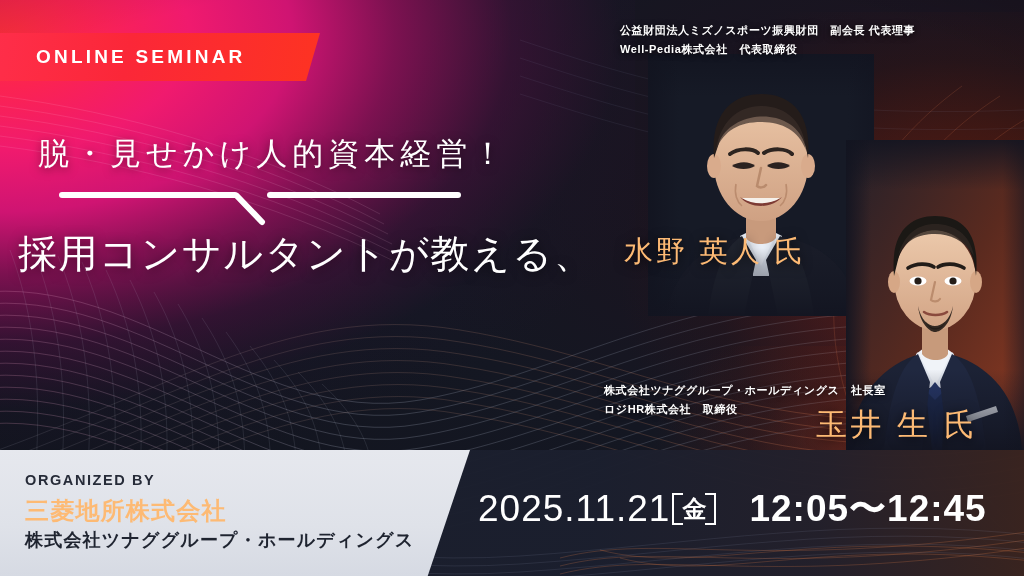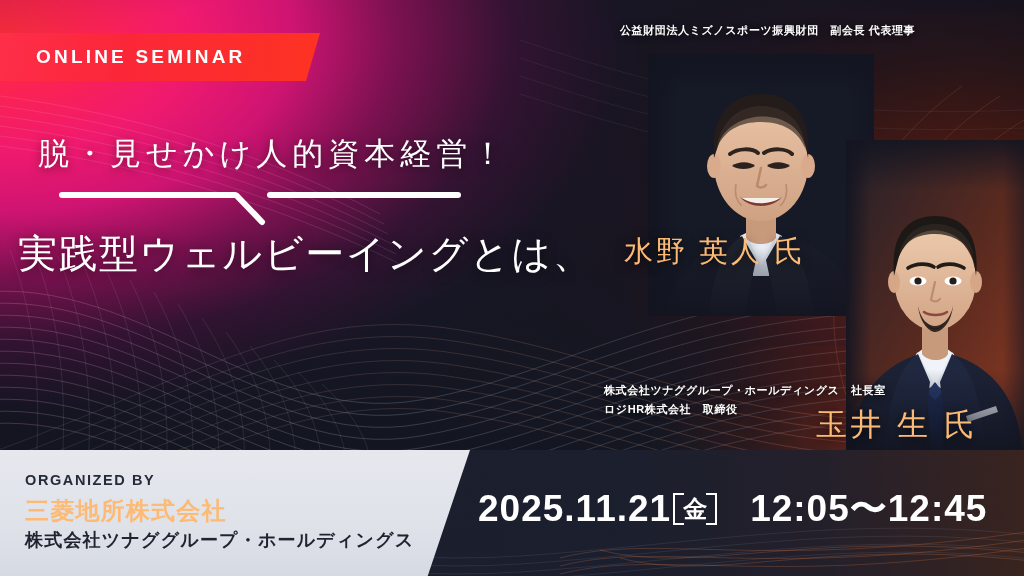--- a/index.html
+++ b/index.html
@@ -98,21 +98,21 @@
   }
   .org-label{position:absolute;left:25px;bottom:88px;color:#262b38;
      font-size:14.5px;font-weight:700;letter-spacing:1.6px;}
   .org-name1{position:absolute;left:25px;bottom:49px;color:#fdba74;
      font-size:24px;font-weight:700;letter-spacing:1.2px;}
   .org-name2{position:absolute;left:25px;bottom:24px;color:#1f2430;
      font-size:18px;font-weight:700;letter-spacing:1.2px;}
 
   .date-row{position:absolute;left:478px;bottom:42px;display:flex;align-items:center;
      color:#fff;white-space:nowrap;}
-  .date-main{font-size:37px;font-weight:700;letter-spacing:1px;}
+  .date-main{font-size:37px;font-weight:400;letter-spacing:1px;}
   .day-wrap{display:inline-flex;align-items:center;position:relative;
      margin:0 4px 0 2px;padding:0 9px;}
   .day-wrap:before,.day-wrap:after{content:"";position:absolute;top:2px;bottom:2px;width:9px;
      border-top:2.5px solid #fff;border-bottom:2.5px solid #fff;}
   .day-wrap:before{left:0;border-left:2.5px solid #fff;}
   .day-wrap:after{right:0;border-right:2.5px solid #fff;}
   .day-text{font-size:24px;font-weight:700;padding:2px 1px;}
   .time-main{font-size:37px;font-weight:700;letter-spacing:1px;margin-left:29px;}
 </style>
 </head>
@@ -341,24 +341,25 @@
   <div class="sub-title">脱・見せかけ人的資本経営！</div>
 
   <svg class="bubble-line" viewBox="0 0 470 42">
     <g stroke="#ffffff" stroke-width="6" stroke-linecap="round" fill="none">
       <path d="M32,5 L205,5"></path>
       <path d="M207,6 L232,32"></path>
       <path d="M240,5 L428,5"></path>
     </g>
   </svg>
 
-  <div class="line1">実践型ウェルビーイングとは、</div>
+  <div class="line1">採用コンサルタントが教える、</div>
 
   <div class="speaker-credit sp1-credit">
     <div>公益財団法人ミズノスポーツ振興財団　副会長 代表理事</div>
+    <div>Well-Pedia株式会社　代表取締役</div>
   </div>
   <div class="speaker-name sp1-name">水野 英人 氏</div>
 
   <div class="speaker-credit sp2-credit">
     <div>株式会社ツナググループ・ホールディングス　社長室</div>
     <div>ロジHR株式会社　取締役</div>
   </div>
   <div class="speaker-name sp2-name">玉井 生 氏</div>
 
   <div class="bottom-bar"></div>

